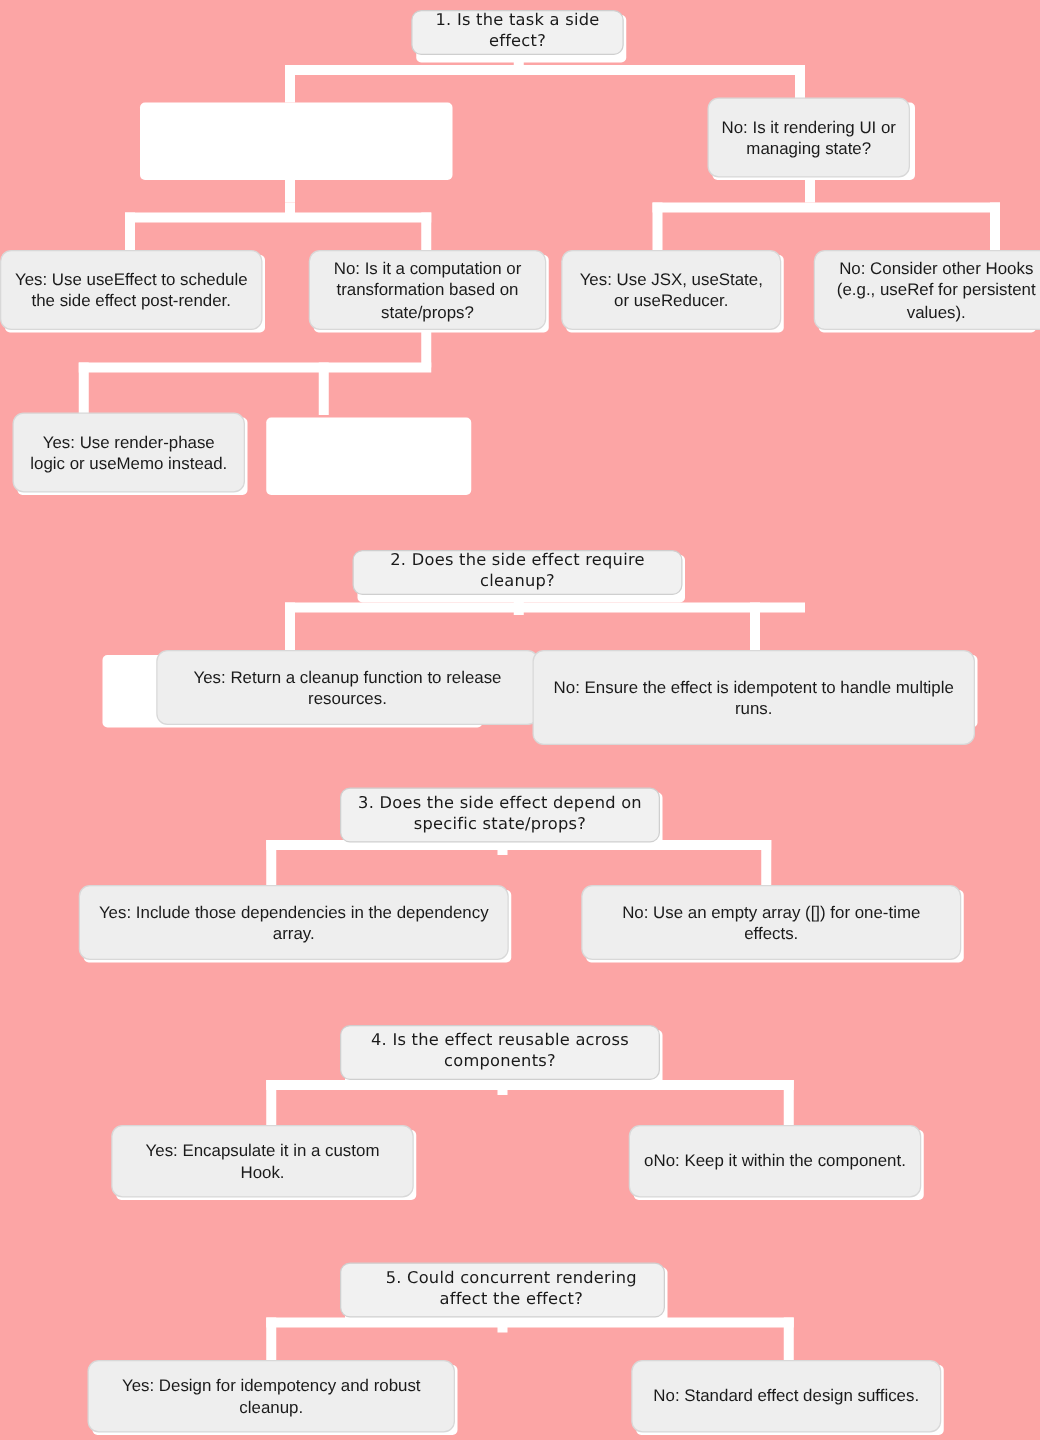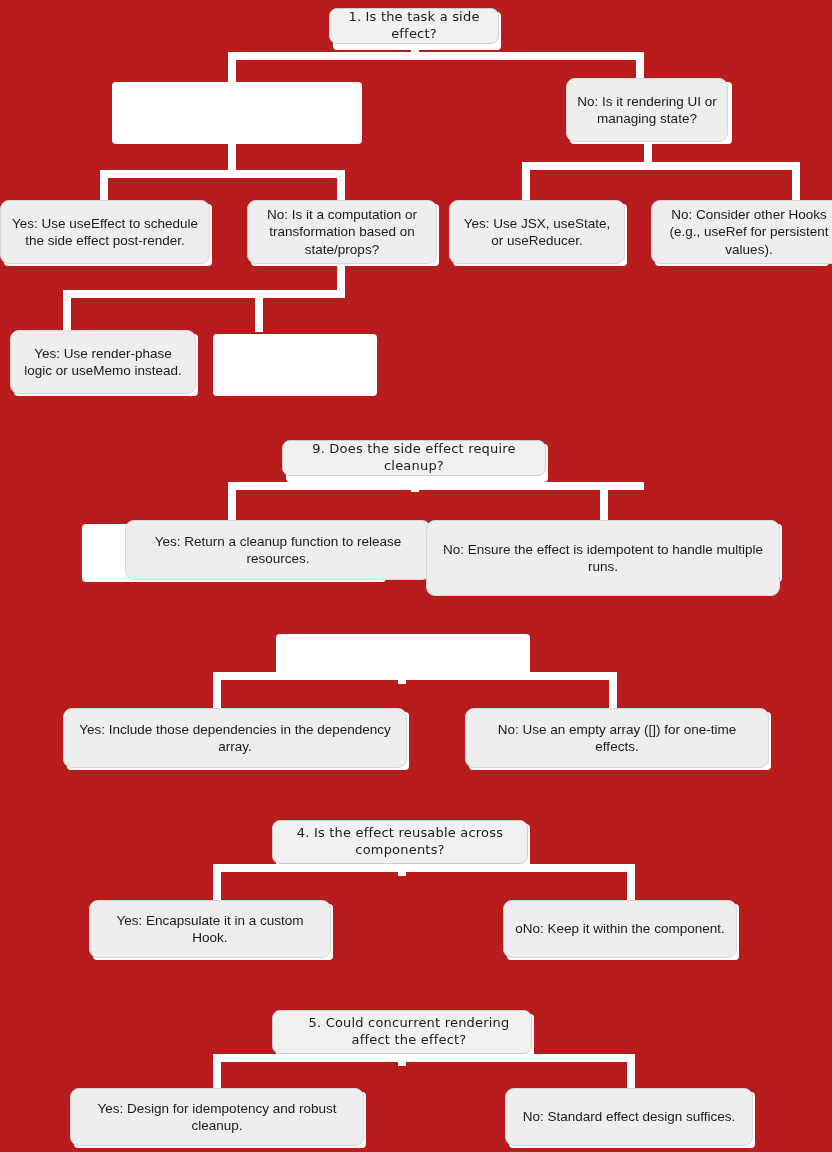--- a/index.html
+++ b/index.html
@@ -5,21 +5,21 @@
 <style>
   html, body {
     margin: 0;
     padding: 0;
     background: #000000;
   }
   #canvas {
     position: relative;
     width: 832px;
     height: 1152px;
-    background: #b91c1c;
+    background: #fca5a5;
     overflow: hidden;
     font-family: "Liberation Sans", "DejaVu Sans", sans-serif;
   }
 
   
   .conn {
     position: absolute;
     background: #ffffff;
     z-index: 1;
   }
@@ -169,31 +169,34 @@
   <div class="node answer" style="left:651px; top:200px; width:196px; height:64px;">
     <span>No: Consider other Hooks (e.g., useRef for persistent values).</span>
   </div>
 
   <div class="node answer" style="left:10px; top:330px; width:186px; height:64px;">
     <span>Yes: Use render-phase logic or useMemo instead.</span>
   </div>
 
 
   <div class="node question" style="left:282px; top:440px; width:264px; height:36px;">
-    <span>9. Does the side effect require cleanup?</span>
+    <span>2. Does the side effect require cleanup?</span>
   </div>
 
   <div class="node answer" style="left:78px; top:520px; width:306px; height:60px;margin-left:47px;">
     <span>Yes: Return a cleanup function to release resources.</span>
   </div>
 
   <div class="node answer" style="left:426px; top:520px; width:354px; height:76px;">
     <span>No: Ensure the effect is idempotent to handle multiple runs.</span>
   </div>
 
+  <div class="node question" style="left:272px; top:630px; width:256px; height:44px;">
+    <span>3. Does the side effect depend on specific state/props?</span>
+  </div>
 
   <div class="node answer" style="left:63px; top:708px; width:344px; height:60px;">
     <span>Yes: Include those dependencies in the dependency array.</span>
   </div>
 
   <div class="node answer" style="left:465px; top:708px; width:304px; height:60px;">
     <span>No: Use an empty array ([]) for one-time effects.</span>
   </div>
 
   <div class="node question" style="left:272px; top:820px; width:256px; height:44px;">

